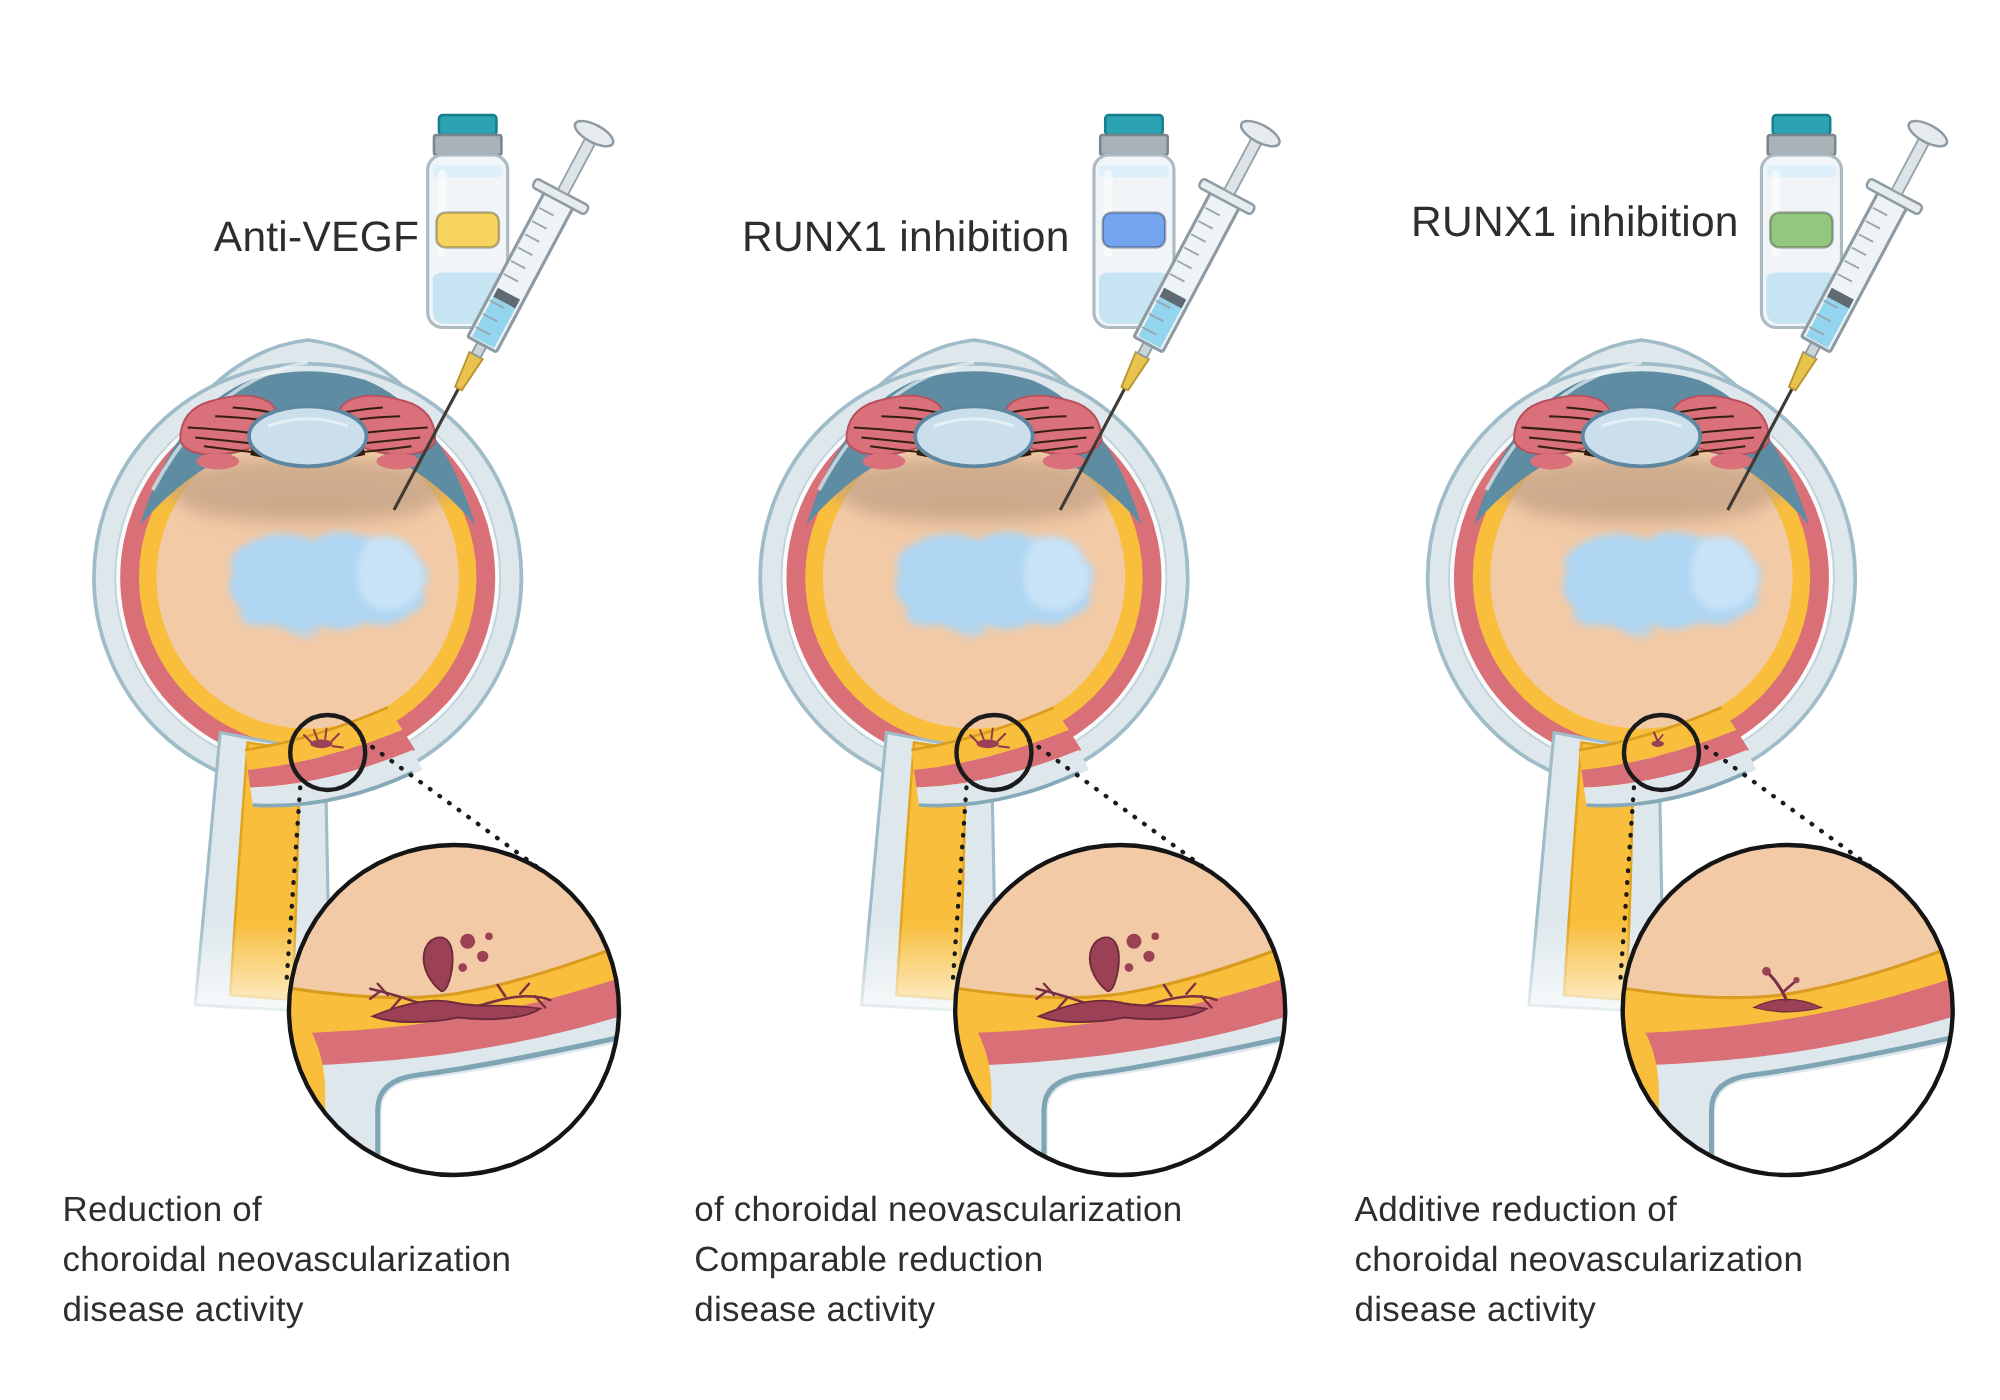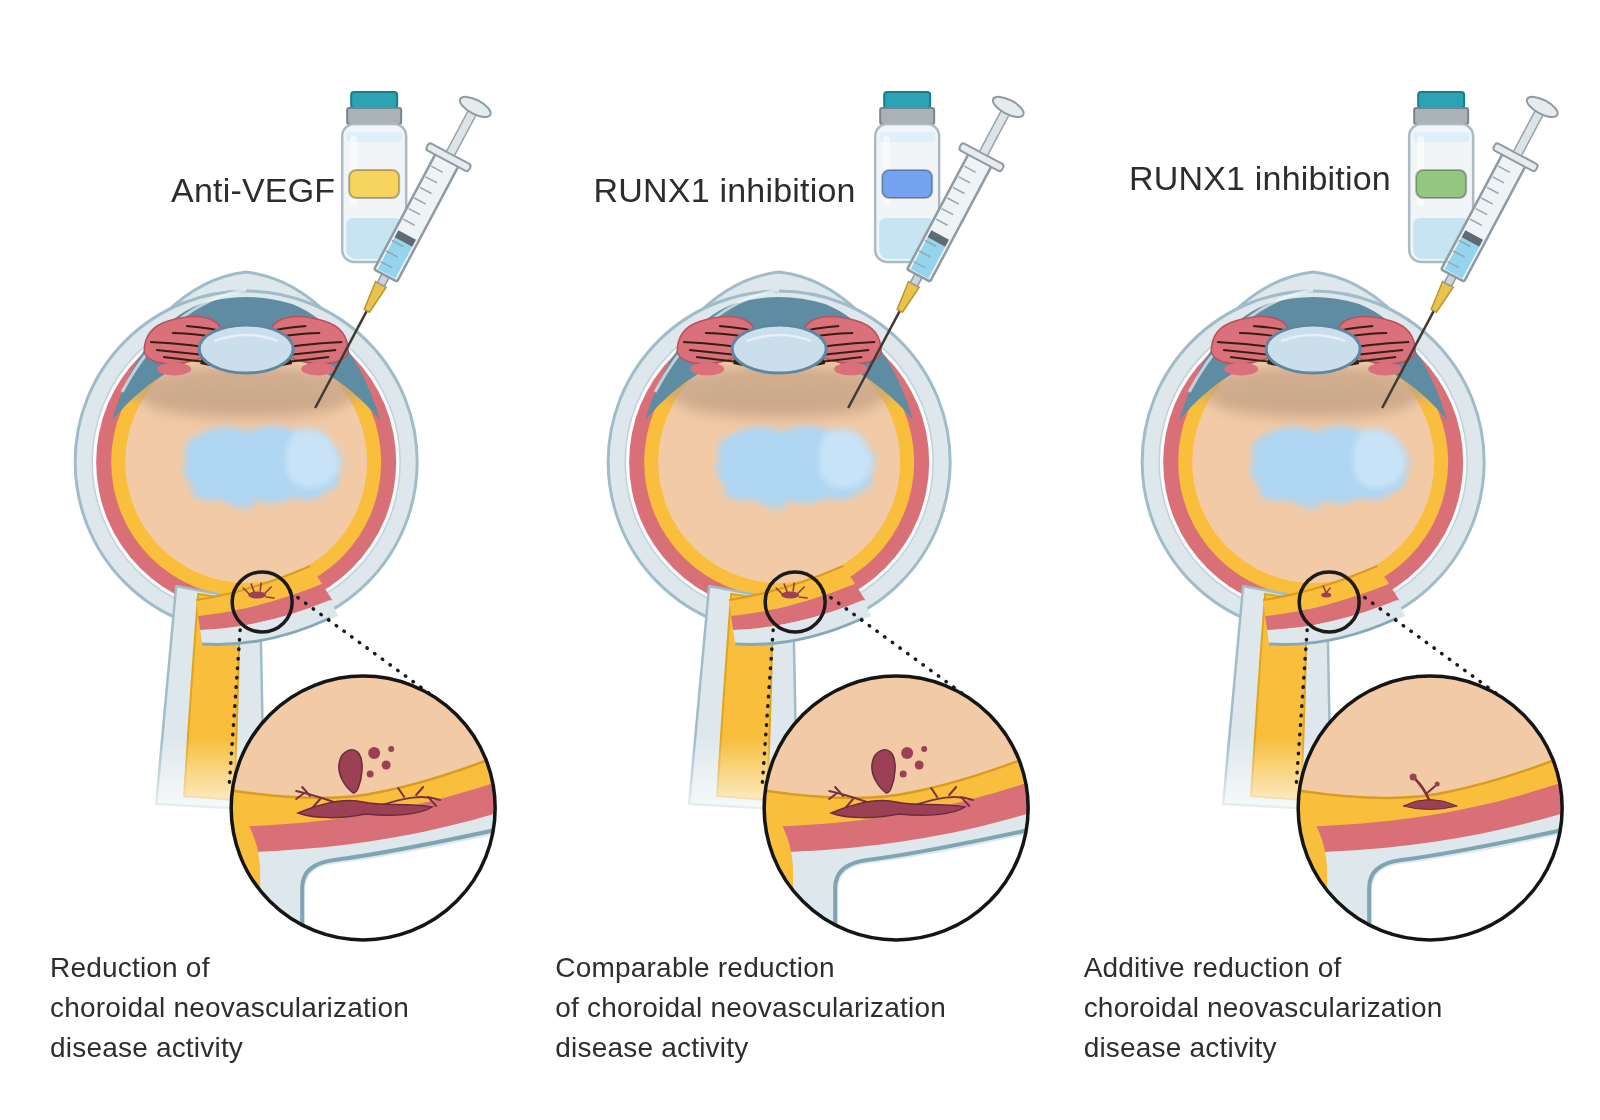--- a/index.html
+++ b/index.html
@@ -246,22 +246,22 @@
       <use href="#vial" transform="translate(342,92)" color="#74A4EF"></use>
       <use href="#syringe" transform="translate(315,408) rotate(28)"></use>
       <use href="#lesion-tiny"></use>
       <use href="#magnifier-base"></use>
       <use href="#lesion-large"></use>
     </svg>
     <div class="title">
       <span class="line">RUNX1 inhibition</span>
     </div>
     <div class="caption">
+      <span class="line">of choroidal neovascularization</span>
       <span class="line">Comparable reduction</span>
-      <span class="line">of choroidal neovascularization</span>
       <span class="line">disease activity</span>
     </div>
   </div>
 
   <div class="panel panel-3">
     <svg class="art" viewBox="0 0 533 1120">
       <use href="#eye"></use>
       <use href="#vial" transform="translate(342,92)" color="#93C77F"></use>
       <use href="#syringe" transform="translate(315,408) rotate(28)"></use>
       <use href="#lesion-dot"></use>

